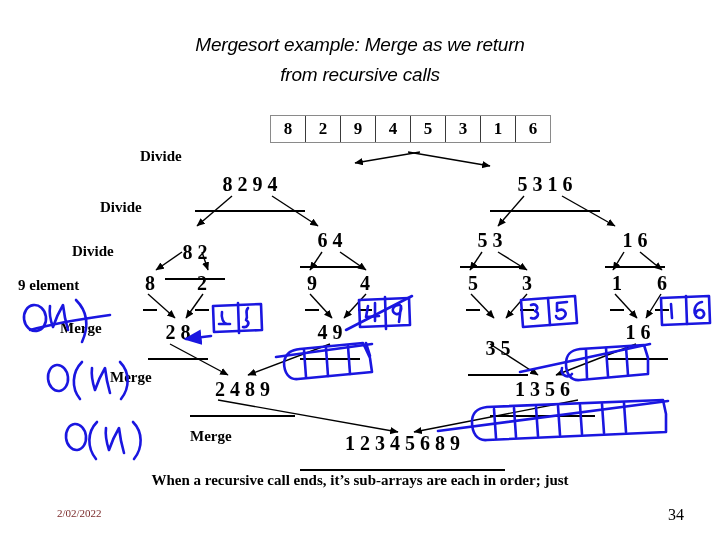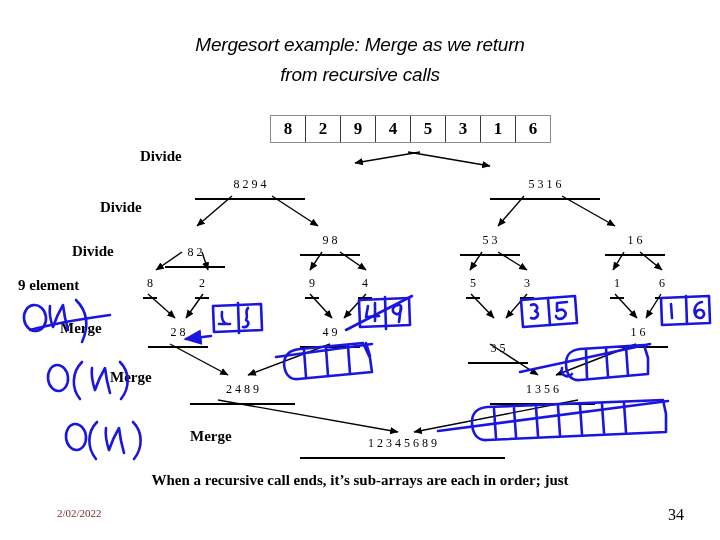--- a/index.html
+++ b/index.html
@@ -47,27 +47,27 @@
     font-weight:bold;
     font-size:15px;
     color:#000;
     white-space:nowrap;
   }
 
   
   .node{
     position:absolute;
     font-family:"Liberation Serif", serif;
-    font-weight:normal;
-    font-size:12px;
+    font-weight:bold;
+    font-size:20px;
     color:#000;
     white-space:nowrap;
     text-align:center;
     border-bottom:2px solid #000;
-    padding-bottom:5px;
+    padding-bottom:17px;
     line-height:17px;
   }
 
   
   .node.single{border-bottom:2px solid #000;}
 
   
   .node.wide{letter-spacing:0;}
 
   
@@ -126,21 +126,21 @@
       <div class="stage-label" style="left: 18px; top: 277px;">9 element</div>
       <div class="stage-label" style="left: 60px; top: 320px;">Merge</div>
       <div class="stage-label" style="left: 110px; top: 369px;">Merge</div>
       <div class="stage-label" style="left: 190px; top: 428px;">Merge</div>
     </div>
 
   <div id="tree-nodes">
       <div class="node wide" style="left: 195px; top: 176px; width: 110px;">8  2  9  4</div>
       <div class="node wide" style="left: 490px; top: 176px; width: 110px;">5  3  1  6</div>
       <div class="node wide" style="left: 165px; top: 232px; width: 60px; margin-top: 12px;">8   2</div>
-      <div class="node wide" style="left: 300px; top: 232px; width: 60px;">9   8</div>
+      <div class="node wide" style="left: 300px; top: 232px; width: 60px;">6   4</div>
       <div class="node wide" style="left: 460px; top: 232px; width: 60px;">5   3</div>
       <div class="node wide" style="left: 605px; top: 232px; width: 60px;">1   6</div>
       <div class="node single" style="left: 143px; top: 275px; width: 14px;">8</div>
       <div class="node single" style="left: 195px; top: 275px; width: 14px;">2</div>
       <div class="node single" style="left: 305px; top: 275px; width: 14px;">9</div>
       <div class="node single" style="left: 358px; top: 275px; width: 14px;">4</div>
       <div class="node single" style="left: 466px; top: 275px; width: 14px;">5</div>
       <div class="node single" style="left: 520px; top: 275px; width: 14px;">3</div>
       <div class="node single" style="left: 610px; top: 275px; width: 14px;">1</div>
       <div class="node single" style="left: 655px; top: 275px; width: 14px;">6</div>

